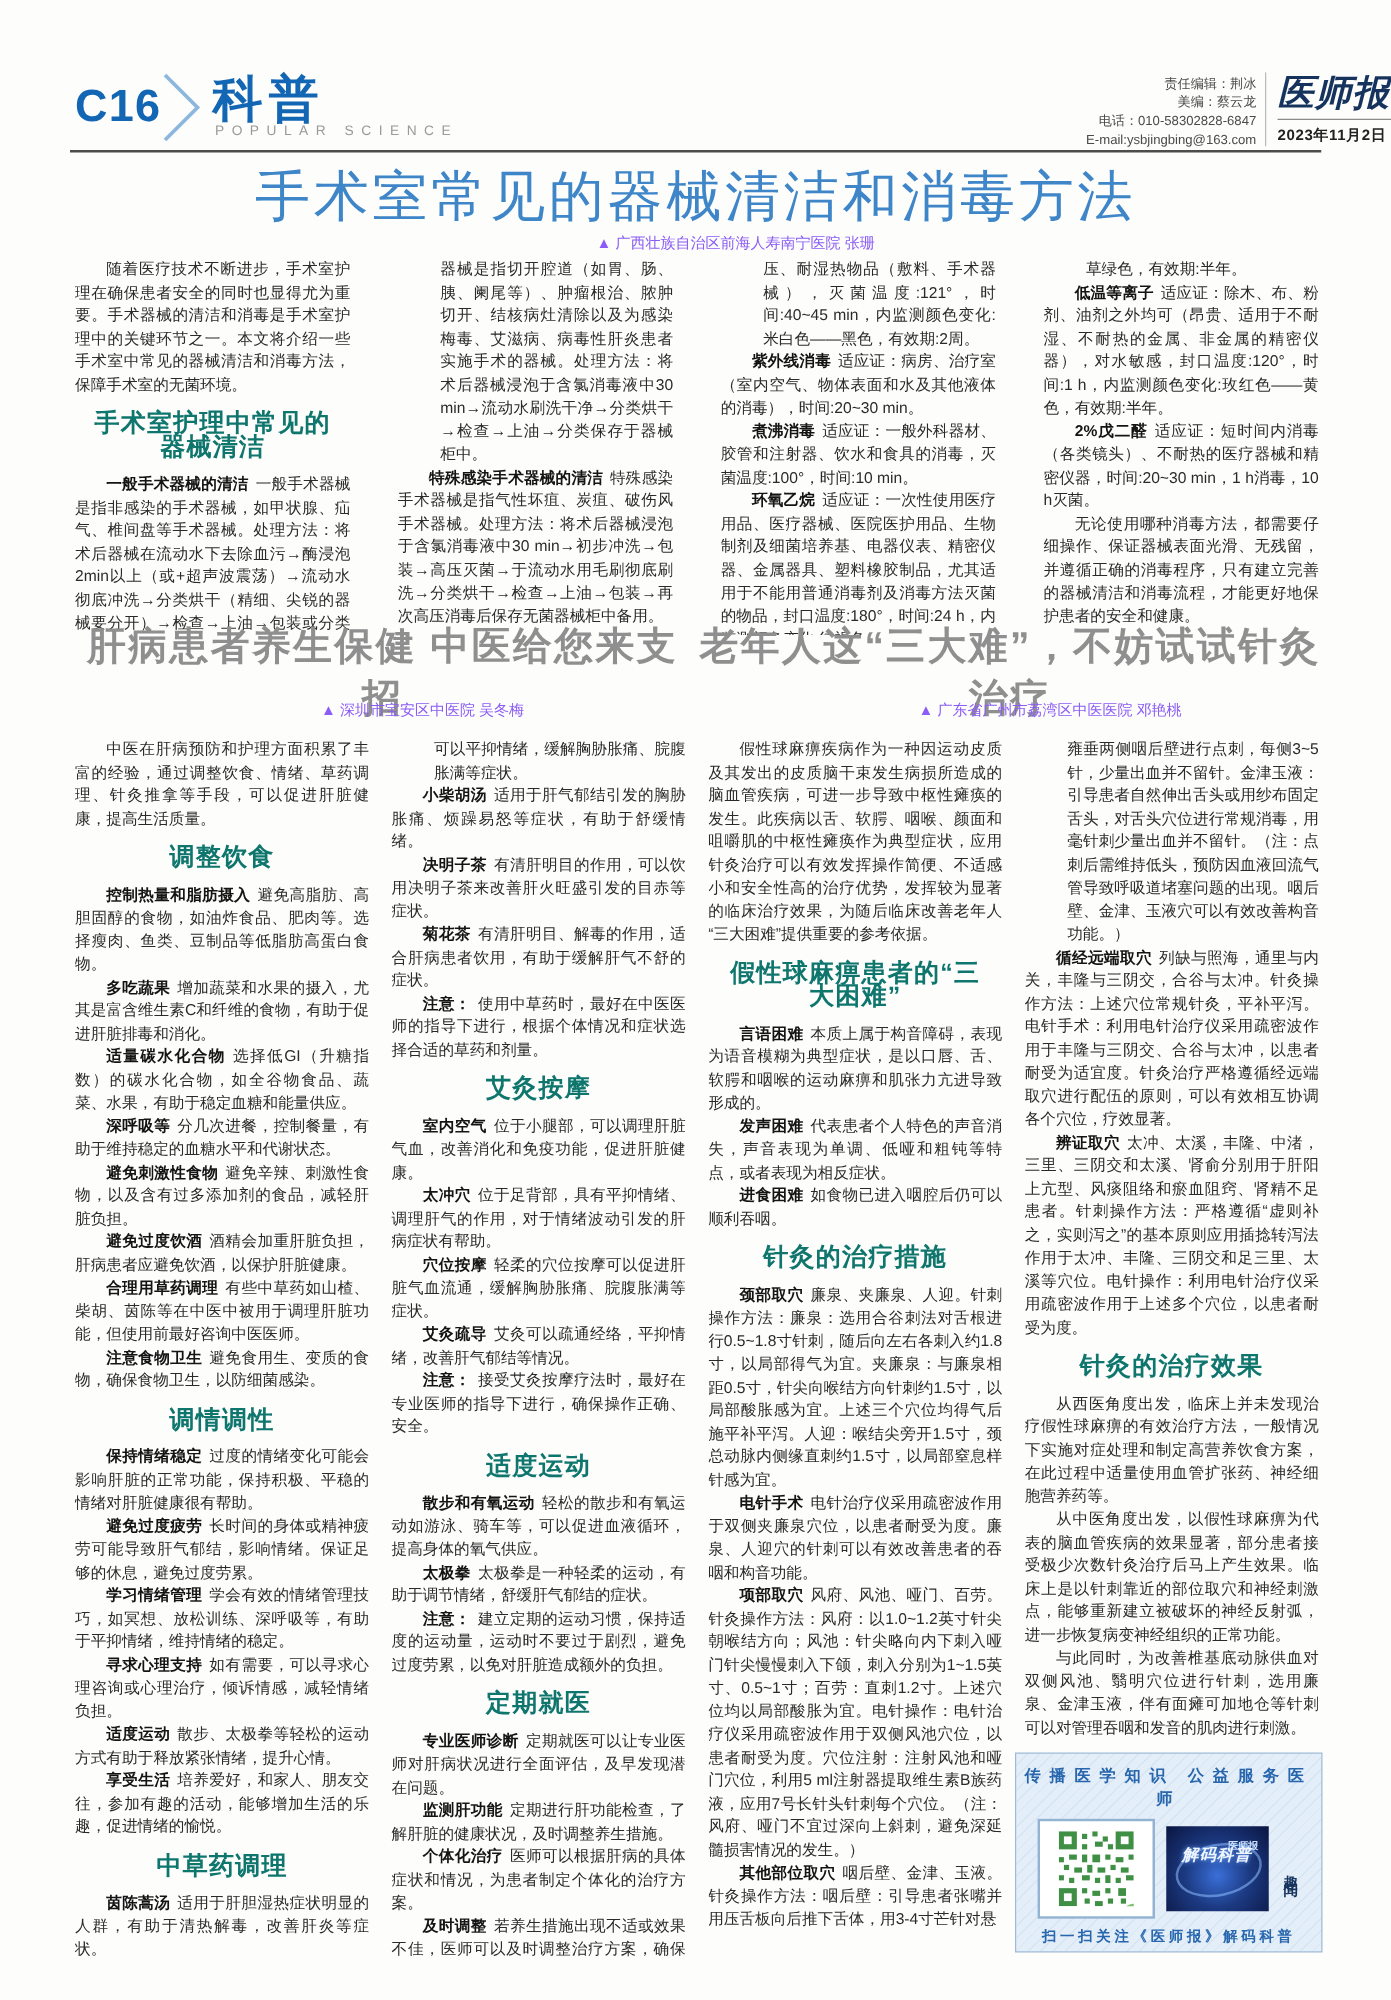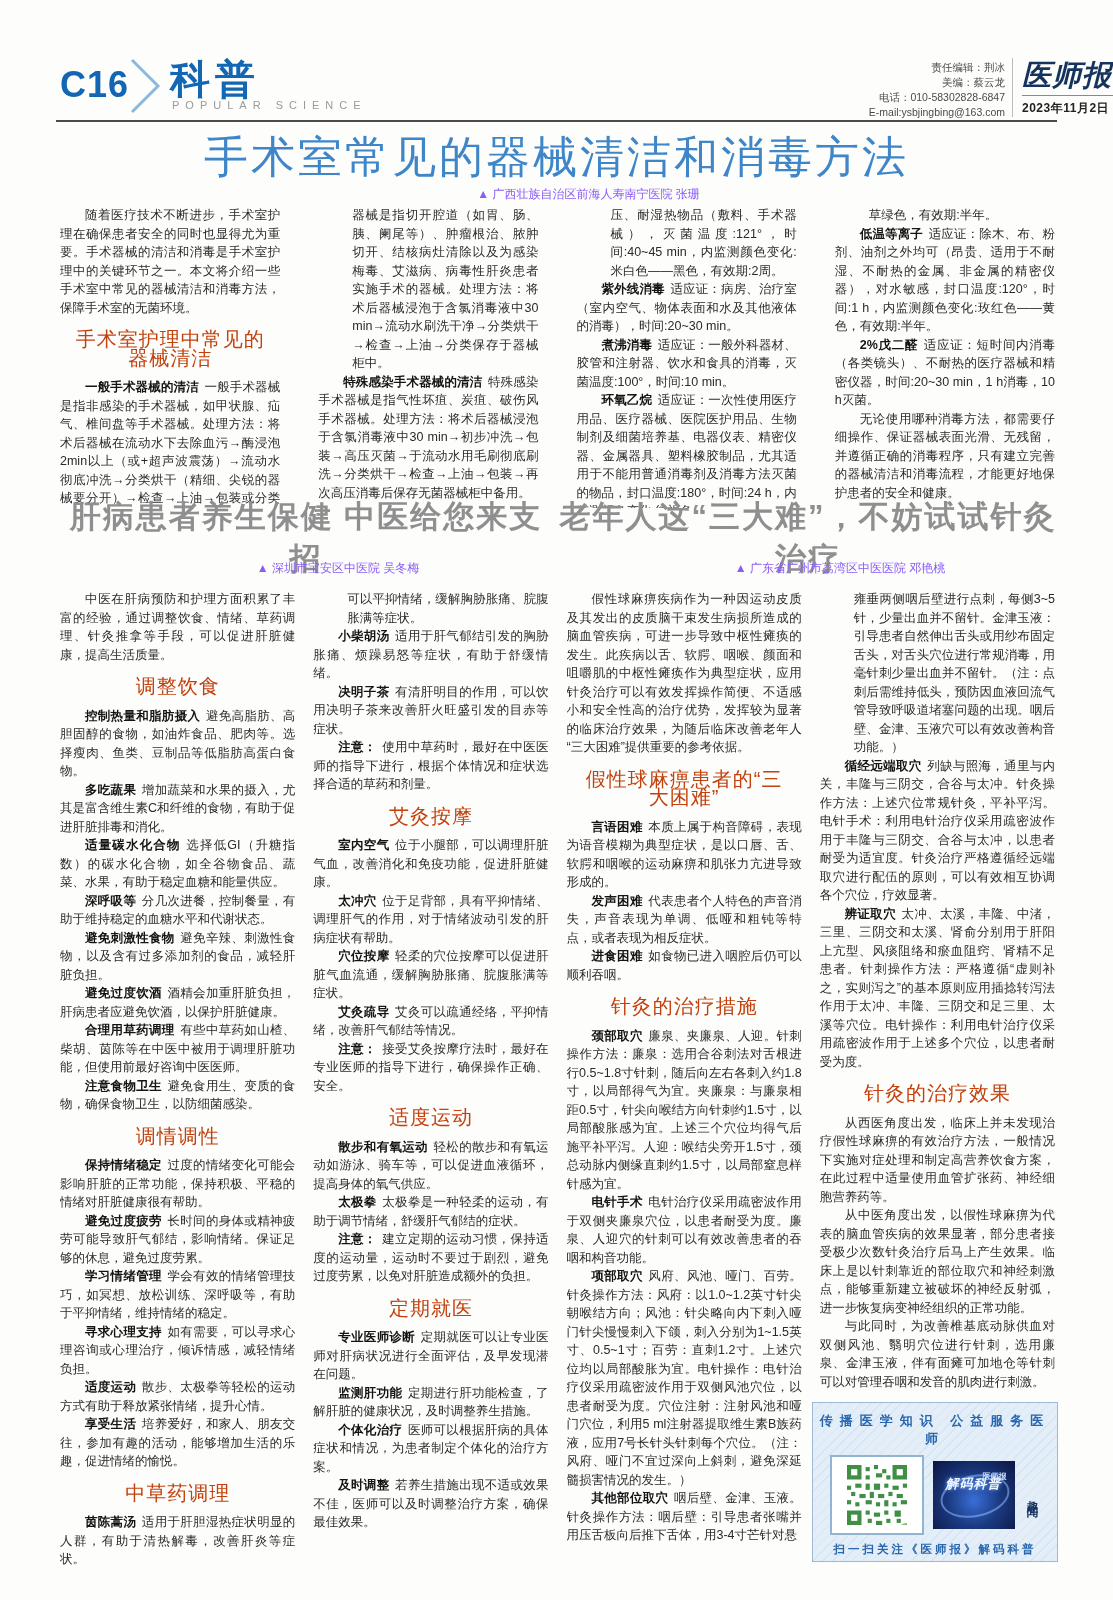--- a/index.html
+++ b/index.html
@@ -23,21 +23,21 @@
     font-size:44px;font-weight:500;color:#3e86c8;letter-spacing:3px;}
   .byline{font-size:12px;color:#8b5cf6;text-align:center;margin-left:32px;}
   .byline-top{position:absolute;left:0;top:186px;width:1113px;}
   .cols{position:absolute;display:flex;gap:18px;}
   .cols-top{left:60px;top:206px;width:995px;height:302px;gap:38px;}
   .cols-bottom{left:60px;top:590px;width:995px;height:977px;}
   .col{width:244px;overflow:hidden;font-size:12.5px;line-height:18.5px;text-align:justify;}
   .para{margin:0;text-indent:2em;}
   .para.cont{text-indent:0;margin-left:34px;}
   .lead{font-weight:bold;color:#141414;margin-right:.45em;}
-  .col-heading{font-size:20px;font-weight:normal;color:#c2410c;text-align:center;margin:13px 15px 11px;letter-spacing:1px;text-indent:0;}
+  .col-heading{font-size:20px;font-weight:bold;color:#0f766e;text-align:center;margin:13px 15px 11px;letter-spacing:1px;text-indent:0;}
   
   .sub-title{position:absolute;top:496px;width:500px;text-align:center;font-size:31px;font-weight:700;color:#8f8f8f;letter-spacing:2px;}
   .left-title{left:56px;}
   .right-title{left:558px;}
   .byline-left{position:absolute;left:56px;top:560px;width:500px;}
   .byline-right{position:absolute;left:558px;top:560px;width:500px;}
   
   .promo{position:absolute;left:812px;top:1402px;width:246px;height:160px;box-sizing:border-box;
     border:1px solid #9db9d6;
     background:repeating-linear-gradient(135deg,#e4eef8 0 6px,#d6e5f3 6px 7px);}
@@ -127,20 +127,21 @@
         <p class="para"><span class="lead">寻求心理支持</span>如有需要，可以寻求心理咨询或心理治疗，倾诉情感，减轻情绪负担。</p>
         <p class="para"><span class="lead">适度运动</span>散步、太极拳等轻松的运动方式有助于释放紧张情绪，提升心情。</p>
         <p class="para"><span class="lead">享受生活</span>培养爱好，和家人、朋友交往，参加有趣的活动，能够增加生活的乐趣，促进情绪的愉悦。</p>
         <div class="col-heading">中草药调理</div>
         <p class="para"><span class="lead">茵陈蒿汤</span>适用于肝胆湿热症状明显的人群，有助于清热解毒，改善肝炎等症状。</p>
       </div>
     <div class="col">
         <p class="para cont">可以平抑情绪，缓解胸胁胀痛、脘腹胀满等症状。</p>
         <p class="para"><span class="lead">小柴胡汤</span>适用于肝气郁结引发的胸胁胀痛、烦躁易怒等症状，有助于舒缓情绪。</p>
         <p class="para"><span class="lead">决明子茶</span>有清肝明目的作用，可以饮用决明子茶来改善肝火旺盛引发的目赤等症状。</p>
+        <p class="para"><span class="lead">菊花茶</span>有清肝明目、解毒的作用，适合肝病患者饮用，有助于缓解肝气不舒的症状。</p>
         <p class="para"><span class="lead">注意：</span>使用中草药时，最好在中医医师的指导下进行，根据个体情况和症状选择合适的草药和剂量。</p>
         <div class="col-heading">艾灸按摩</div>
         <p class="para"><span class="lead">室内空气</span>位于小腿部，可以调理肝脏气血，改善消化和免疫功能，促进肝脏健康。</p>
         <p class="para"><span class="lead">太冲穴</span>位于足背部，具有平抑情绪、调理肝气的作用，对于情绪波动引发的肝病症状有帮助。</p>
         <p class="para"><span class="lead">穴位按摩</span>轻柔的穴位按摩可以促进肝脏气血流通，缓解胸胁胀痛、脘腹胀满等症状。</p>
         <p class="para"><span class="lead">艾灸疏导</span>艾灸可以疏通经络，平抑情绪，改善肝气郁结等情况。</p>
         <p class="para"><span class="lead">注意：</span>接受艾灸按摩疗法时，最好在专业医师的指导下进行，确保操作正确、安全。</p>
         <div class="col-heading">适度运动</div>
         <p class="para"><span class="lead">散步和有氧运动</span>轻松的散步和有氧运动如游泳、骑车等，可以促进血液循环，提高身体的氧气供应。</p>
         <p class="para"><span class="lead">太极拳</span>太极拳是一种轻柔的运动，有助于调节情绪，舒缓肝气郁结的症状。</p>

